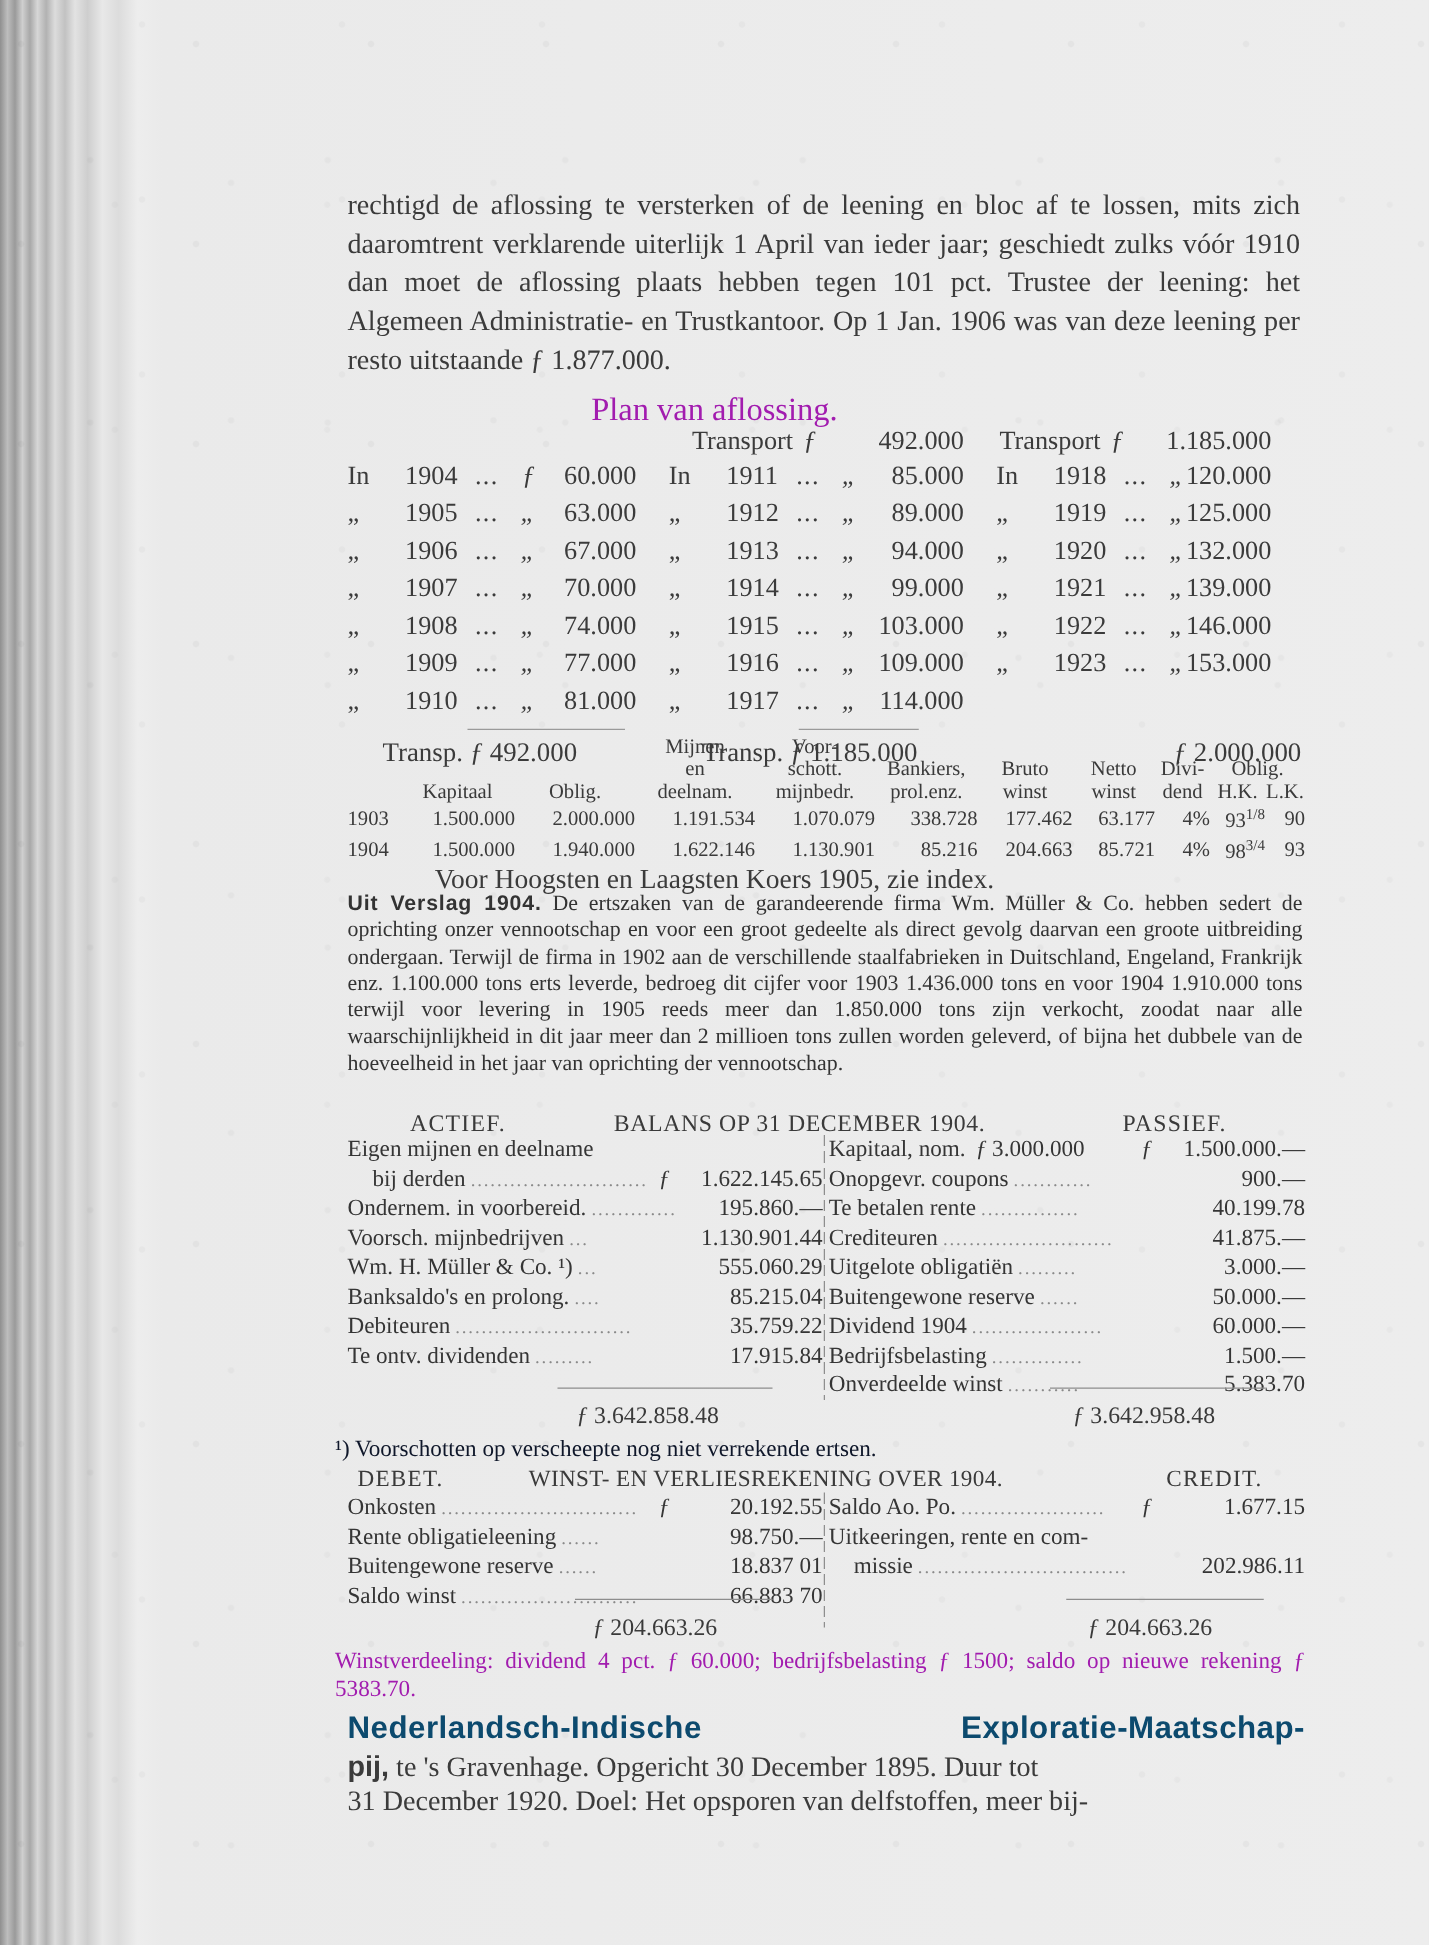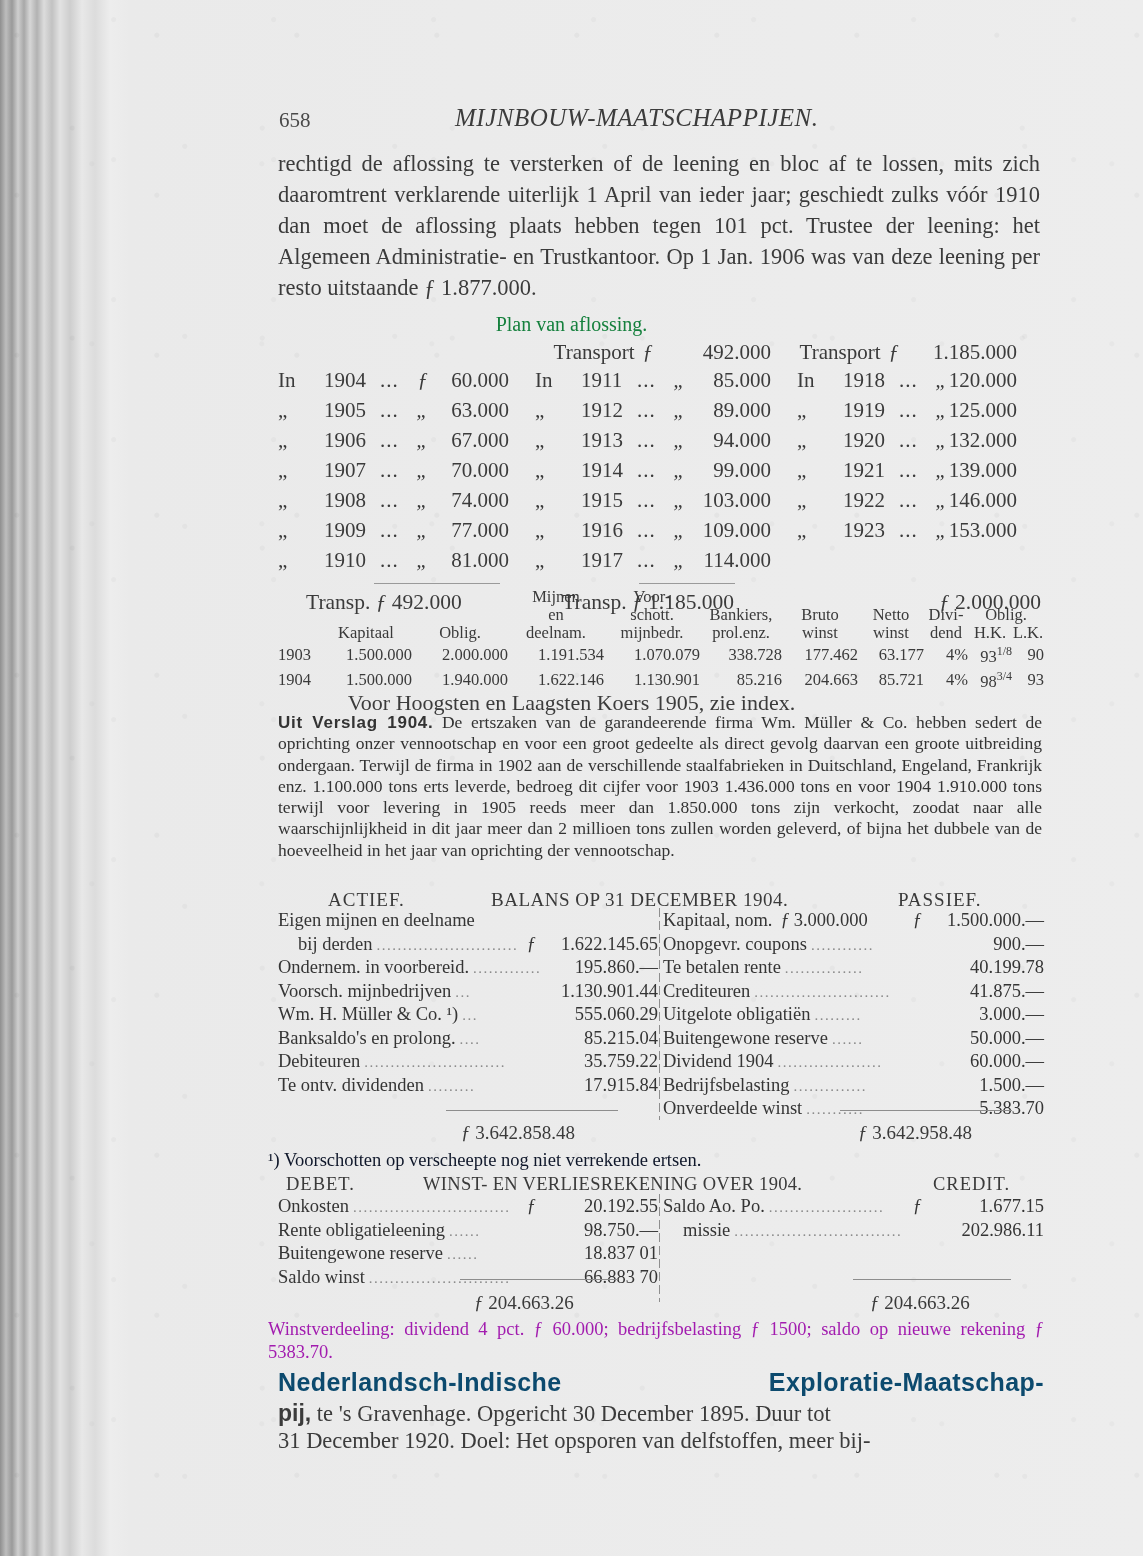--- a/index.html
+++ b/index.html
@@ -43,21 +43,21 @@
   }
 
   
   .para{
     position:absolute;left:278px;width:762px;
     font-size:22.5px;line-height:31px;text-align:justify;color:#3b3b3b;
   }
   .p-intro{top:148px;}
 
   
-  .plan-title{position:absolute;top:313px;left:0;width:1143px;text-align:center;font-size:20px;color:#15803d;}
+  .plan-title{position:absolute;top:313px;left:0;width:1143px;text-align:center;font-size:26px;color:#a21caf;}
   .plan{position:absolute;top:340px;left:278px;width:765px;font-size:21px;color:#3b3b3b;}
   .plan .tr-row{display:flex;}
   .plan .col{width:255px;position:relative;}
   .plan .col.c1{width:257px;}
   .plan .col.c2{width:262px;}
   .plan .col.c3{width:246px;}
   .pline{display:flex;align-items:baseline;height:30px;}
   .pl-lbl{width:46px;text-align:left;}
   .pl-yr{width:56px;text-align:left;}
   .pl-dots{width:26px;text-align:left;letter-spacing:1px;}
@@ -179,24 +179,20 @@
   .lastline{position:absolute;top:1428px;left:278px;width:766px;font-size:22.5px;color:#3b3b3b;}
 </style>
 </head>
 <body>
 
 <div id="page"></div>
 <div id="grain"></div>
 
 <div id="content">
 
-  <div class="head">
-    <div class="folio">658</div>
-    <div class="runhead">MIJNBOUW-MAATSCHAPPIJEN.</div>
-  </div>
 
   <div class="para p-intro">rechtigd de aflossing te versterken of de leening en bloc af te lossen, mits zich daaromtrent verklarende uiterlijk 1 April van ieder jaar; geschiedt zulks vóór 1910 dan moet de aflossing plaats hebben tegen 101 pct. Trustee der leening: het Algemeen Administratie- en Trustkantoor. Op 1 Jan. 1906 was van deze leening per resto uitstaande ƒ 1.877.000.</div>
 
   <div class="plan-title">Plan van aflossing.</div>
 
   <div class="plan">
 
     <div class="transport-row">
       <div class="tp"></div>
       <div class="tp2">
@@ -619,20 +615,24 @@
           <span class="bval">66.883 70</span>
         </div>
       </div>
     <div class="side right" id="wv-credit">
         <div class="brow">
           <span class="blbl">Saldo Ao. Po.</span>
           <span class="bdots">......................</span>
           <span class="bcur">ƒ</span>
           <span class="bval">1.677.15</span>
         </div>
+        <div class="brow noval">
+          <span class="blbl">Uitkeeringen, rente en com-</span>
+          <span class="bdots"></span>
+        </div>
         <div class="brow indent">
           <span class="blbl">missie</span>
           <span class="bdots">................................</span>
           <span class="bval">202.986.11</span>
         </div>
       </div>
   </div>
 
   <div class="wv-tot">
     <div class="rl"></div>

